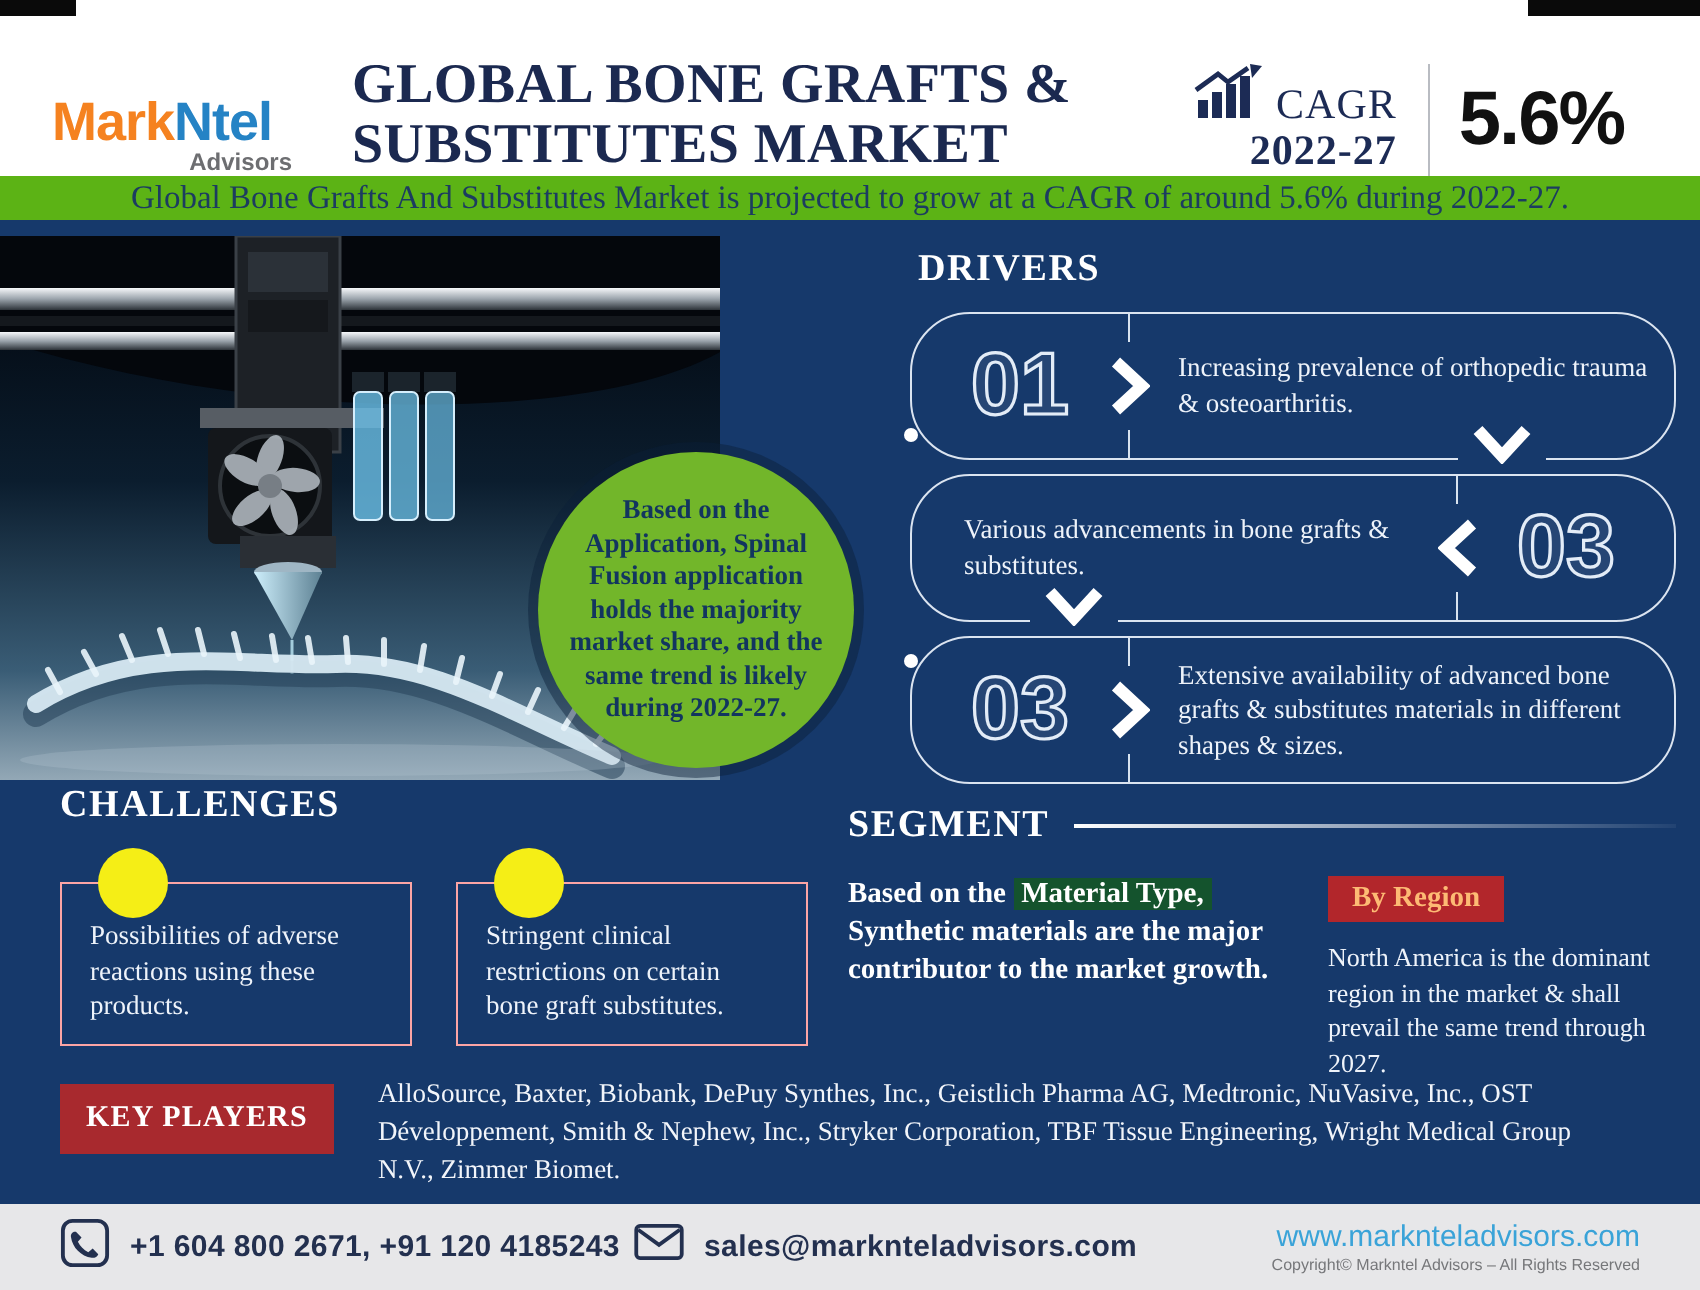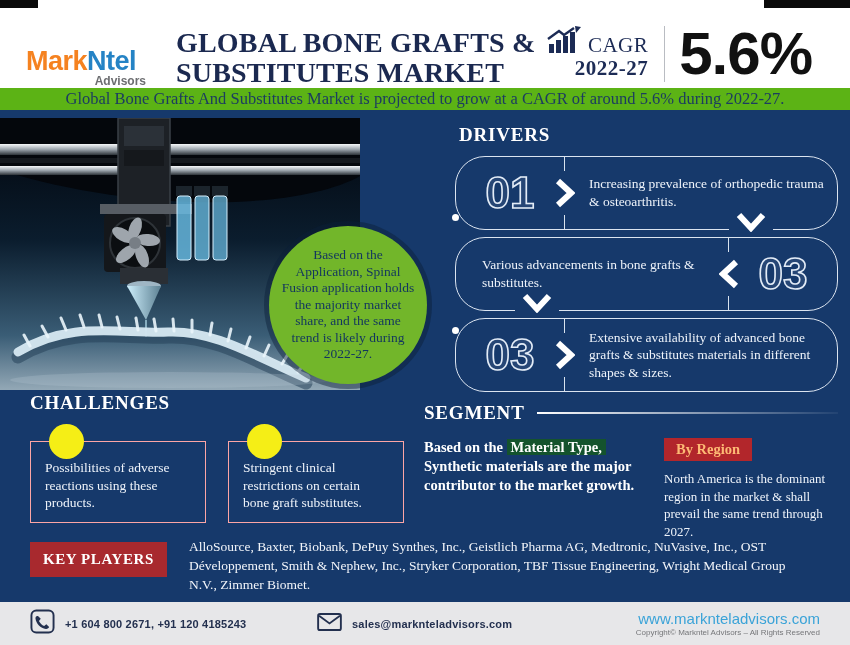--- a/index.html
+++ b/index.html
@@ -16,35 +16,35 @@
   .logo-mark { color:#f58220; }
   .logo-ntel { color:#2583c5; }
   .logo-sub { font-size:12px; font-weight:bold; color:#6d6e71; text-align:right; padding-right:4px; margin-top:-3px; }
   .title { flex:1; padding-left:26px; color:#1b2950; font-size:28px; font-weight:bold; line-height:1.08; letter-spacing:0.2px; }
   .cagr { display:flex; align-items:center; padding-right:38px; }
   .cagr-left { text-align:right; color:#1c2b55; }
   .cagr-row { display:flex; align-items:flex-end; gap:6px; justify-content:flex-end; }
   .cagr-label { font-size:21px; letter-spacing:0.5px; }
   .cagr-period { font-size:21px; font-weight:bold; letter-spacing:0.5px; margin-top:-2px; }
   .cagr-divider { width:1px; height:56px; background:#b9bcc2; margin:0 14px 0 16px; }
-  .cagr-value { font-family:"Liberation Sans", sans-serif; font-size:60px; font-weight:bold; color:#111; letter-spacing:-1px; }
+  .cagr-value { font-family:"Liberation Sans", sans-serif; font-size:38px; font-weight:bold; color:#111; letter-spacing:-1px; }
 
   
   .banner { width:850px; height:22px; background:#5cb315; color:#1c3c60; font-size:16.5px; text-align:center; line-height:22px; }
 
   
   .main { position:relative; width:850px; height:492px; background:#16396b; }
 
   .photo { position:absolute; left:0; top:8px; width:360px; height:272px; overflow:hidden; }
   .photo svg { display:block; }
 
   .circle { position:absolute; left:269px; top:116px; width:158px; height:158px; border-radius:50%;
     background:#72b62a; box-shadow:0 0 0 5px rgba(12,31,56,0.45);
     display:flex; align-items:center; justify-content:center; text-align:center;
-    color:#12355f; font-weight:normal; font-size:13.5px; line-height:1.22; padding:12px; z-index:5; }
+    color:#12355f; font-weight:bold; font-size:13.5px; line-height:1.22; padding:12px; z-index:5; }
 
   
   .drivers { position:absolute; left:455px; top:14px; width:383px; }
   .sec-h { color:#ffffff; font-size:19px; font-weight:bold; letter-spacing:0.8px; }
   .drivers .sec-h { margin:0 0 10px 4px; }
   .driver { position:relative; height:74px; border:1.5px solid #dbe4f0; border-radius:30px;
     display:flex; align-items:center; margin-bottom:7px; }
   .drv-num { width:108px; text-align:center; font-family:"Liberation Sans", sans-serif;
     font-size:44px; font-weight:bold; color:rgba(255,255,255,0.07); -webkit-text-stroke:1.6px #e3ecf7; }
   .drv-sep { align-self:stretch; width:1px; background:rgba(227,236,247,0.95); position:relative; }
@@ -83,21 +83,21 @@
   .key-players { position:absolute; left:30px; top:428px; display:flex; width:792px; }
   .kp-label { align-self:flex-start; background:#a8292e; color:#ffffff; font-weight:bold;
     font-size:15px; letter-spacing:0.6px; padding:9px 13px; margin-top:4px; white-space:nowrap; }
   .kp-text { margin-left:22px; width:600px; color:#f2f5fa; font-size:13.5px; line-height:1.4; }
 
   
   .footer { width:850px; height:43px; background:#e7e7e9; display:flex; align-items:center;
     padding:0 30px; font-family:"Liberation Sans", sans-serif; }
   .f-group { display:flex; align-items:center; gap:10px; }
   .f-phone { width:287px; }
-  .f-contact-text { font-size:11px; font-weight:bold; color:#23304f; letter-spacing:0.2px; }
+  .f-contact-text { font-size:15px; font-weight:bold; color:#23304f; letter-spacing:0.2px; }
   .f-right { margin-left:auto; text-align:right; }
   .f-site { font-size:15px; color:#3aa3d8; }
   .f-copy { font-size:8px; color:#76777a; margin-top:1px; }
 </style>
 </head>
 <body>
 
 <div class="page">
 
   <header class="header">

